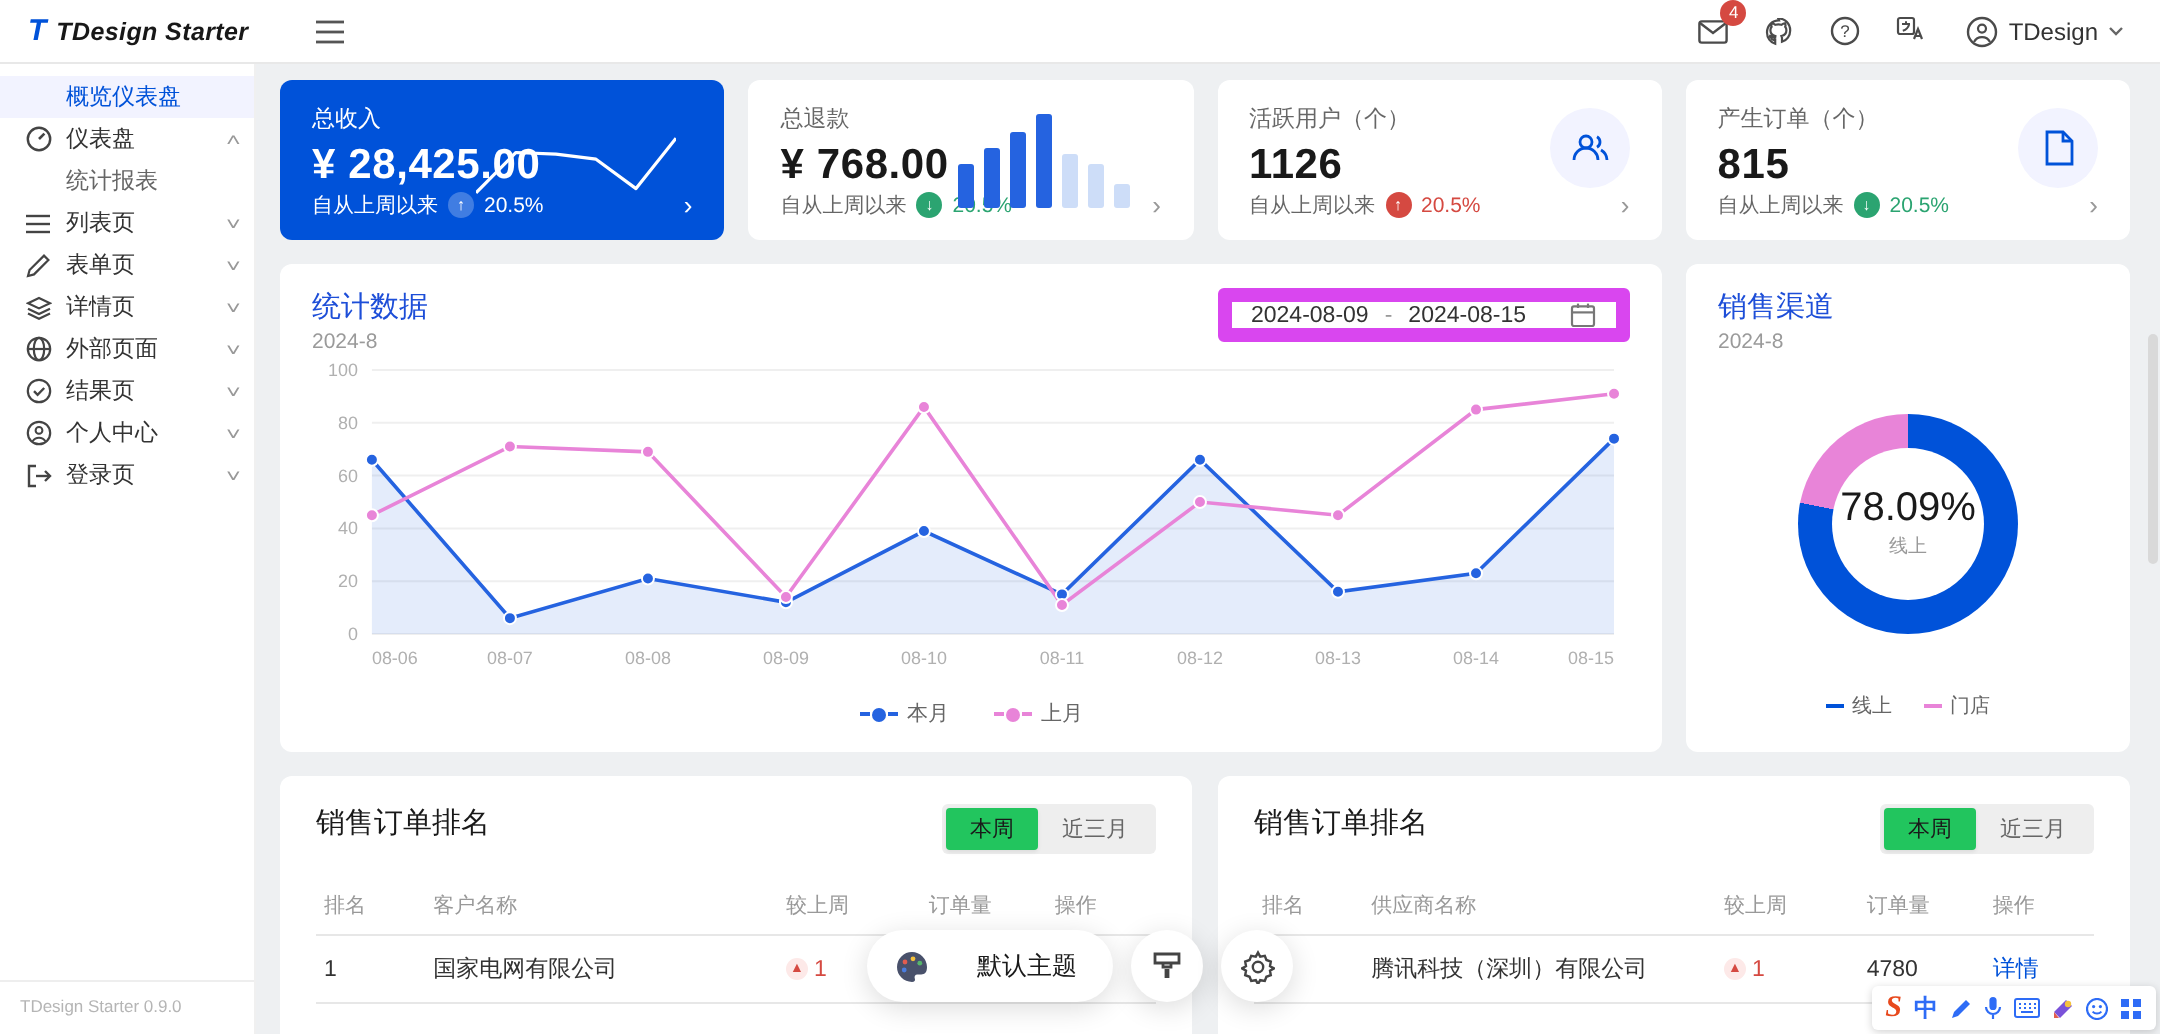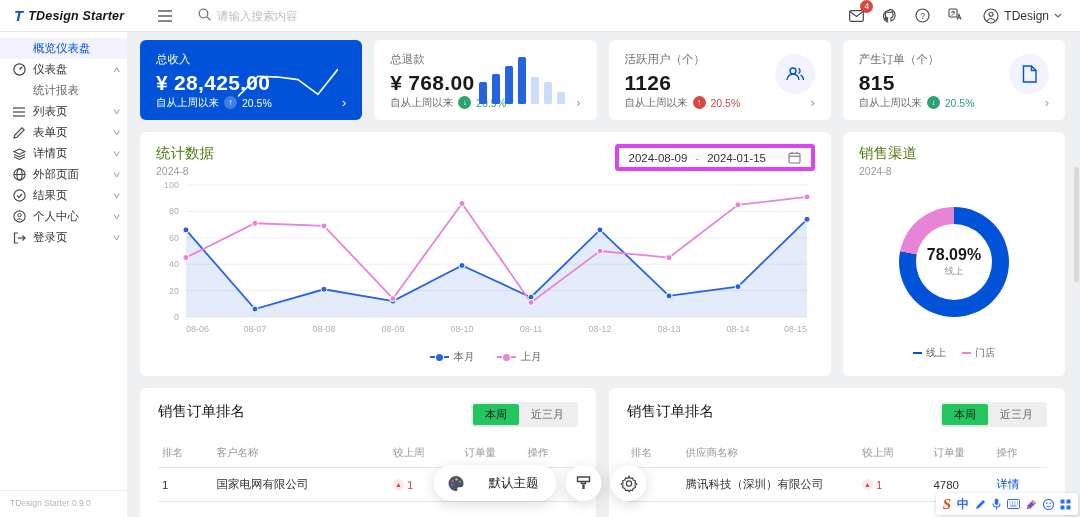--- a/index.html
+++ b/index.html
@@ -57,41 +57,41 @@
   .spark-line { position:absolute; right:24px; top:22px; }
   .spark-bars { position:absolute; right:22px; top:14px; width:96px; height:50px; display:flex; align-items:flex-end; gap:5px; }
   .spark-bars i { width:8px; border-radius:1.5px; display:block; }
   .bubble { position:absolute; right:16px; top:14px; width:40px; height:40px; border-radius:50%; background:#f2f3ff;
             display:flex; align-items:center; justify-content:center; color:#0052d9; }
 
   
   .mid-row { display:flex; gap:12px; height:252px; }
   .stats-card { flex:1; padding:12px 16px; display:flex; flex-direction:column; }
   .panel-head { display:flex; align-items:flex-start; }
-  .panel-title { font-size:14.5px; font-weight:500; color:#4d7c0f; }
+  .panel-title { font-size:14.5px; font-weight:500; color:#1d4ed8; }
   .panel-sub { font-size:10.5px; color:#9a9a9a; margin-top:2px; }
-  .date-range { margin-left:auto; display:flex; align-items:center; gap:8px; border:4px solid #d946ef; border-radius:3px;
+  .date-range { margin-left:auto; display:flex; align-items:center; gap:8px; border:7px solid #d946ef; border-radius:3px;
                 height:27px; padding:0 10px; font-size:11.5px; color:#333; cursor:pointer; background:#fff; }
   .date-range .sep { color:#999; }
   .date-range .cal { margin-left:14px; color:#777; display:flex; }
   .legend-row { display:flex; justify-content:center; gap:22px; font-size:10.5px; color:#666; margin-top:1px; }
   .leg { display:flex; align-items:center; gap:5px; }
   .leg .mark { display:flex; align-items:center; }
   .leg .mark i { display:block; }
   .leg .l1 { width:5px; height:2px; }
   .leg .dot { width:7px; height:7px; border-radius:50%; margin:0 1px; }
   .leg.blue .l1,.leg.blue .dot { background:#2563e0; }
   .leg.pink .l1,.leg.pink .dot { background:#e884d8; }
 
   .channel-card { width:222px; padding:12px 16px; display:flex; flex-direction:column; }
   .donut-wrap { flex:1; display:flex; align-items:center; justify-content:center; }
   .donut { position:relative; width:110px; height:110px; border-radius:50%; }
   .donut-hole { position:absolute; inset:17px; background:#fff; border-radius:50%; display:flex; flex-direction:column;
                 align-items:center; justify-content:center; gap:1px; }
-  .donut-hole .pv { font-size:16px; color:#1a1a1a;font-weight:bold; }
+  .donut-hole .pv { font-size:20px; color:#1a1a1a; }
   .donut-hole .pl { font-size:9.5px; color:#999; }
   .donut-legend { display:flex; justify-content:center; gap:16px; font-size:10px; color:#666; padding-bottom:4px; }
   .dleg { display:flex; align-items:center; gap:4px; }
   .dleg i { width:9px; height:2.5px; display:block; }
   .dleg.blue i { background:#0052d9; } .dleg.pink i { background:#e884d8; }
 
   
   .table-row-wrap { display:flex; gap:13px; flex:1; min-height:160px; }
   .table-card { flex:1; padding:14px 18px 0; }
   .table-head { display:flex; }
@@ -140,29 +140,20 @@
     </div>
     <span class="hamburger">
       <svg width="14" height="12" viewBox="0 0 14 12">
           <g stroke="#555" stroke-width="1.4">
             <line x1="0" y1="1" x2="14" y2="1"></line>
             <line x1="0" y1="6" x2="14" y2="6"></line>
             <line x1="0" y1="11" x2="14" y2="11"></line>
           </g>
         </svg>
     </span>
-    <div class="search">
-      <span>
-        <svg width="13" height="13" viewBox="0 0 13 13">
-            <circle cx="5.5" cy="5.5" r="4.3" fill="none" stroke="#777" stroke-width="1.3"></circle>
-            <line x1="9" y1="9" x2="12.3" y2="12.3" stroke="#777" stroke-width="1.3"></line>
-          </svg>
-      </span>
-      <input placeholder="请输入搜索内容" style="">
-    </div>
     <div class="header-right">
       <span class="hicon">
         <svg width="15" height="12" viewBox="0 0 15 12">
             <rect x="0.7" y="0.7" width="13.6" height="10.6" rx="1.2" fill="none" stroke="#4b4b4b" stroke-width="1.2"></rect>
             <path d="M1 1.5l6.5 5 6.5-5" fill="none" stroke="#4b4b4b" stroke-width="1.2"></path>
           </svg>
         <span class="badge">4</span>
       </span>
       <span class="hicon">
         <svg width="15" height="14" viewBox="0 0 15 14">
@@ -369,21 +360,21 @@
     <div class="mid-row">
       <div class="card stats-card">
         <div class="panel-head">
           <div>
             <div class="panel-title">统计数据</div>
             <div class="panel-sub">2024-8</div>
           </div>
           <div class="date-range">
             <span>2024-08-09</span>
             <span class="sep">-</span>
-            <span>2024-01-15</span>
+            <span>2024-08-15</span>
             <span class="cal">
               <svg width="13" height="13" viewBox="0 0 13 13">
                   <rect x="1" y="2.2" width="11" height="9.8" rx="1" fill="none" stroke="#777" stroke-width="1.1"></rect>
                   <line x1="1" y1="5.2" x2="12" y2="5.2" stroke="#777" stroke-width="1.1"></line>
                   <line x1="4" y1="0.8" x2="4" y2="3" stroke="#777" stroke-width="1.1"></line>
                   <line x1="9" y1="0.8" x2="9" y2="3" stroke="#777" stroke-width="1.1"></line>
                 </svg>
             </span>
           </div>
         </div>

